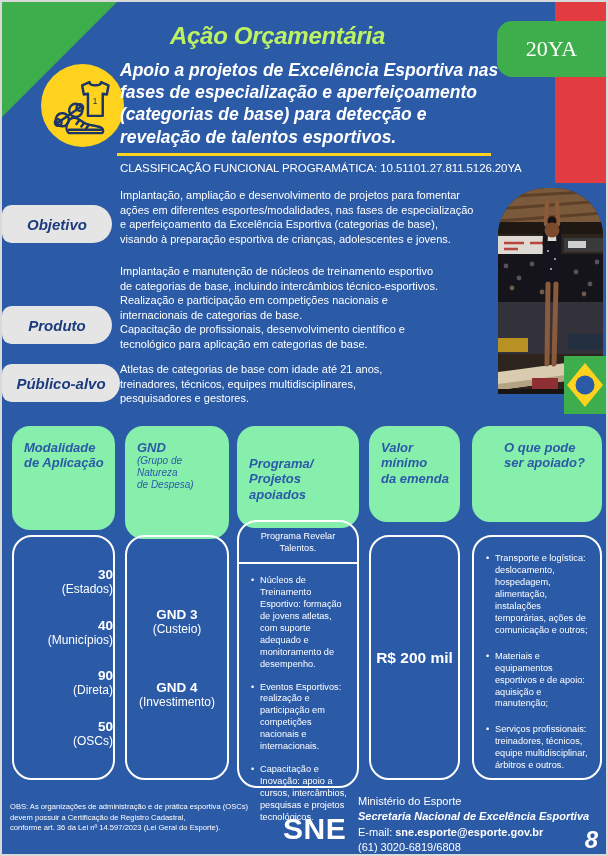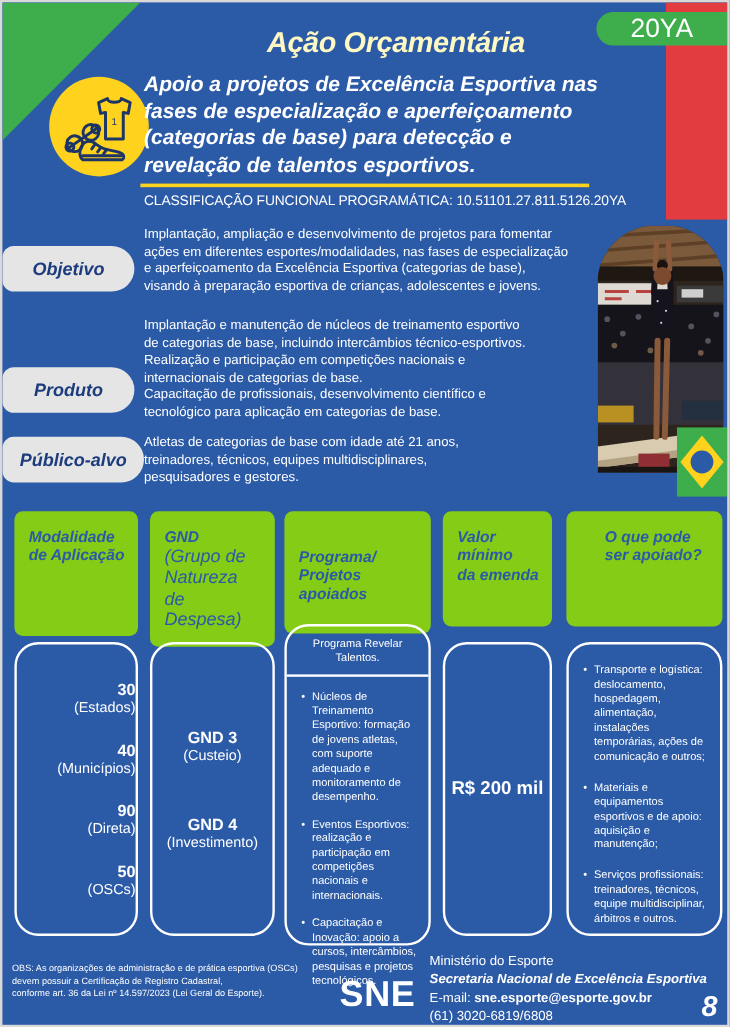--- a/index.html
+++ b/index.html
@@ -6,25 +6,25 @@
   .page{position:relative;width:608px;height:856px;background:#2B5AA7;border:2px solid #d9d9d9;
         box-sizing:border-box;overflow:hidden;}
   .pre{white-space:pre-line;}
 
   
   .triangle{position:absolute;left:0;top:0;width:115px;height:115px;background:#3EAE4C;
             clip-path:polygon(0 0,100% 0,0 100%);}
   .red-stripe{position:absolute;right:0;top:0;width:51px;height:181px;background:#E23C41;}
 
   
-  .title{position:absolute;top:20px;left:158px;width:340px;text-align:center;color:#fef9c3;
+  .title{position:absolute;top:20px;left:168px;width:340px;text-align:left;color:#bef264;
          font-size:24px;font-weight:bold;font-style:italic;letter-spacing:-0.3px;}
-  .badge{position:absolute;top:8px;left:495px;right:0;height:28px;background:#3EAE4C;
+  .badge{position:absolute;top:19px;left:495px;right:0;height:56px;background:#3EAE4C;
          border-radius:15px 0 0 15px;display:flex;align-items:center;justify-content:center;
-         color:#fff;font-family:Liberation Sans, sans-serif;font-size:22px;}
+         color:#fff;font-family:Liberation Serif, serif;font-size:22px;}
   .lead-icon{position:absolute;left:39px;top:62px;width:83px;height:83px;border-radius:50%;
              background:#FFD21E;display:flex;align-items:center;justify-content:center;}
   .lead-icon svg{width:74px;height:74px;}
   .lead{position:absolute;left:118px;top:57px;width:392px;color:#fff;font-size:17.5px;
         font-weight:bold;font-style:italic;line-height:1.27;}
   .rule{position:absolute;left:115px;top:151px;width:374px;height:3px;background:#FFD21E;}
   .classification{position:absolute;left:118px;top:160px;color:#fff;font-size:11.5px;letter-spacing:-0.1px;}
 
   
   .sec-label{position:absolute;left:0;width:110px;height:38px;background:#e5e5e5;
@@ -39,32 +39,32 @@
   .txt-publico{top:360px;width:350px;}
 
   
   .photo{position:absolute;left:496px;top:186px;width:105px;height:206px;
          border-radius:48px 48px 0 0;overflow:hidden;}
   .photo svg{display:block;width:105px;height:206px;}
   .flag{position:absolute;left:562px;top:354px;width:42px;height:58px;}
   .flag svg{display:block;width:42px;height:58px;}
 
   
-  .hdr-box{position:absolute;top:424px;background:#84cc16;border-radius:7px;box-sizing:border-box;
+  .hdr-box{position:absolute;top:424px;background:#86efac;border-radius:18px;box-sizing:border-box;
            padding:14px 10px 10px 12px;color:#2B5AA7;font-size:13px;font-weight:bold;
            font-style:italic;line-height:1.18;}
   .body-box{position:absolute;border:2px solid #fff;border-radius:20px;box-sizing:border-box;color:#fff;}
   .c1{left:10px;width:103px;}   .c1.hdr-box{height:104px;}
   .c2{left:123px;width:104px;}  .c2.hdr-box{height:113px;}
   .c3{left:235px;width:122px;}  .c3.hdr-box{height:102px;display:flex;align-items:center;}
   .c4{left:367px;width:91px;}   .c4.hdr-box{height:96px;}
   .c5{left:470px;width:130px;}  .c5.hdr-box{height:96px;padding-left:32px;}
   .c1.body-box,.c2.body-box,.c4.body-box,.c5.body-box{top:533px;height:245px;}
   .c3.body-box{top:518px;height:268px;}
-  .gnd-sub{font-weight:normal;font-size:15px;}
+  .gnd-sub{font-weight:normal;font-size:10px;}
 
   .c1.body-box{display:flex;flex-direction:column;justify-content:space-evenly;text-align:right;padding:8px 0;}
   .mod-code{font-size:13.5px;font-weight:bold;}
   .mod-desc{font-size:12px;}
   .c2.body-box{display:flex;flex-direction:column;justify-content:center;gap:44px;text-align:center;}
   .c3.body-box{font-size:9.2px;line-height:1.3;}
   .program-title{text-align:center;padding:9px 8px 7px;border-bottom:2px solid #fff;}
   .bullets{padding:11px 10px 8px 12px;display:flex;flex-direction:column;gap:11px;}
   .bullet{position:relative;padding-left:9px;}
   .bullet::before{content:"•";position:absolute;left:0;top:0;}

